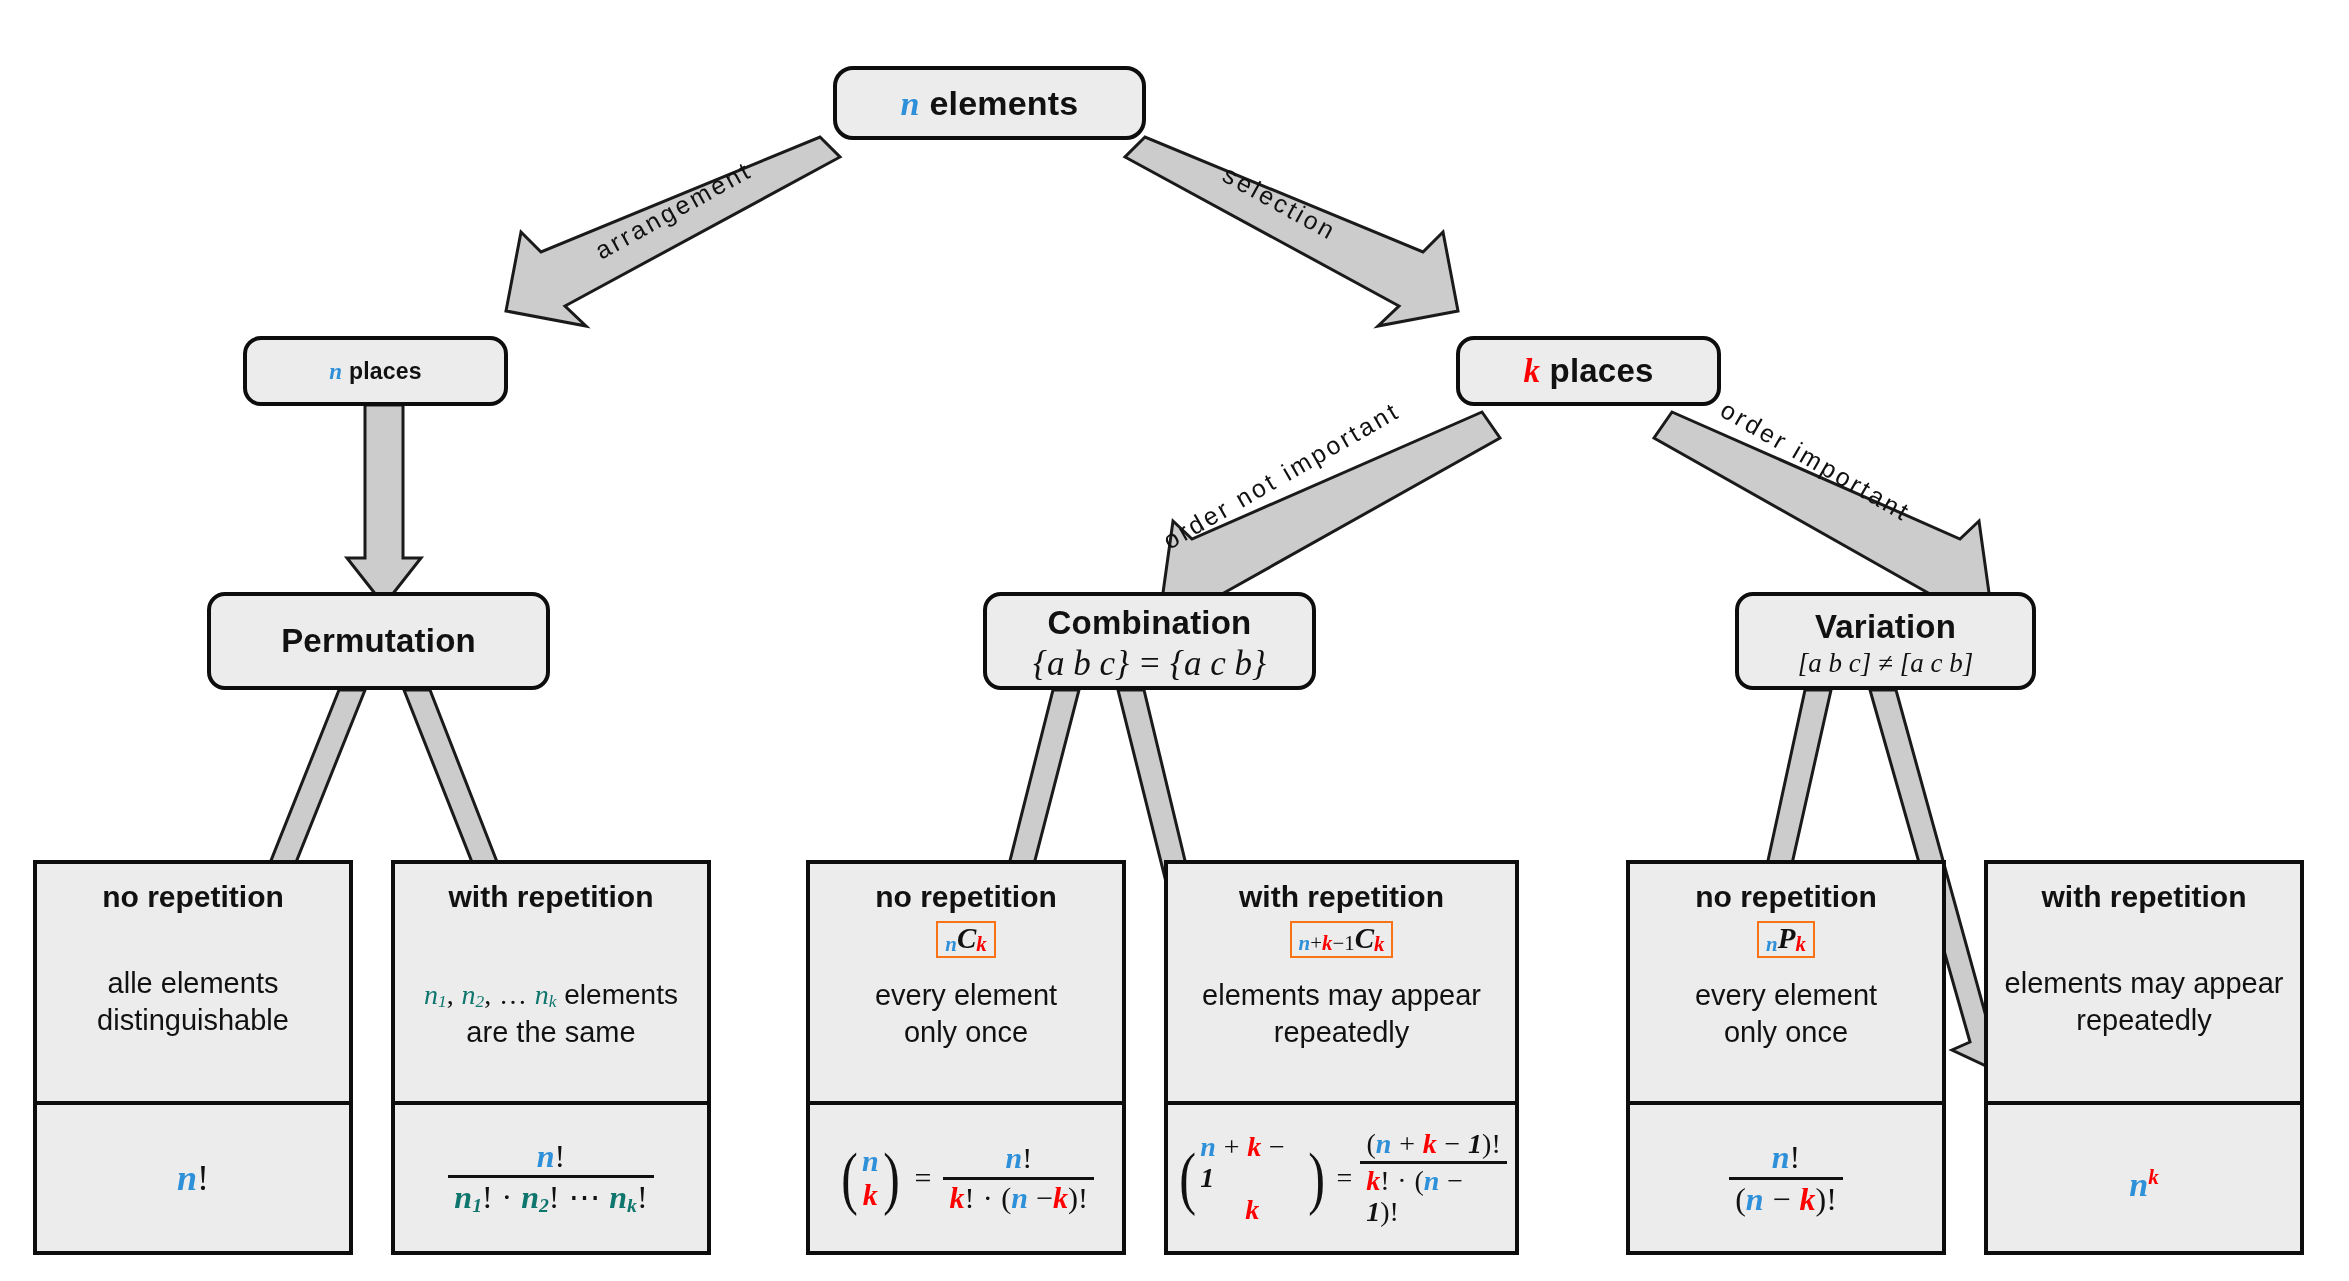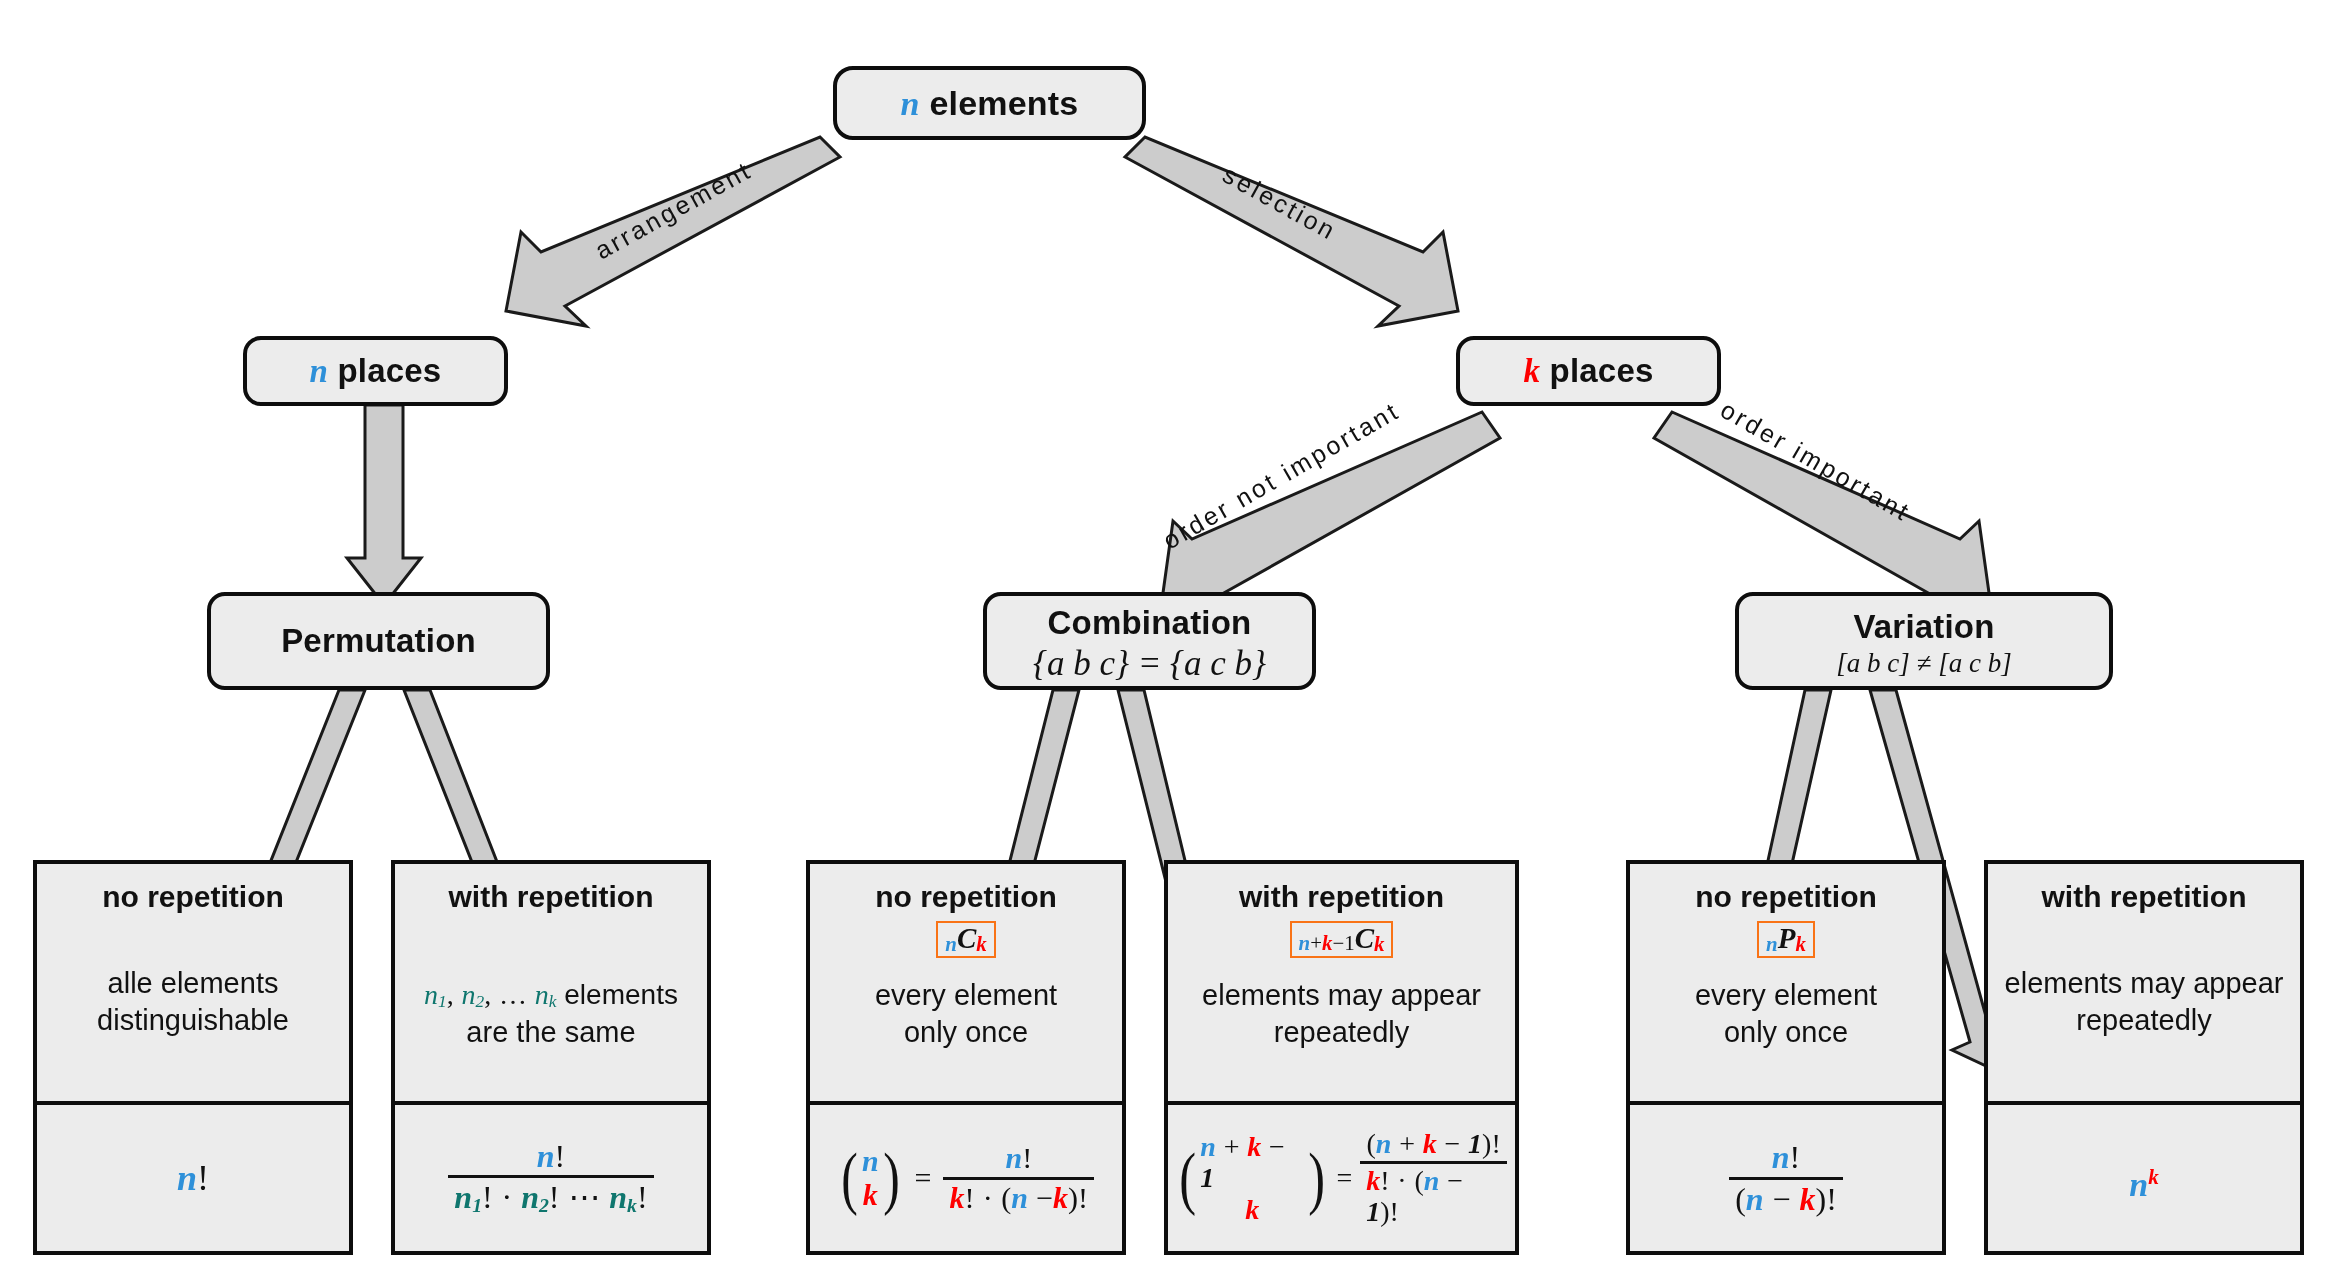--- a/index.html
+++ b/index.html
@@ -186,21 +186,21 @@
   <div class="elabel" style="left:1730px;top:395px;transform:rotate(30deg);">order important</div>
 
   <div class="node" style="left:833px;top:66px;width:313px;height:74px;border-radius:20px;">
     <div class="title" style="font-size:34px;">
       <span class="mb blue">n</span>
       <span>elements</span>
     </div>
   </div>
 
   <div class="node" style="left:243px;top:336px;width:265px;height:70px;">
-    <div class="title" style="font-size:33px;">
+    <div class="title" style="font-size:23px;">
       <span class="mb blue">n</span>
       <span>places</span>
     </div>
   </div>
 
   <div class="node" style="left:1456px;top:336px;width:265px;height:70px;">
     <div class="title" style="font-size:33px;">
       <span class="mb red">k</span>
       <span>places</span>
     </div>
@@ -208,21 +208,21 @@
 
   <div class="node" style="left:207px;top:592px;width:343px;height:98px;">
     <div class="title" style="font-size:33px;">Permutation</div>
   </div>
 
   <div class="node" style="left:983px;top:592px;width:333px;height:98px;padding-top:5px;">
     <div class="title" style="font-size:33px;">Combination</div>
     <div class="sub" style="font-size:35px;">{a b c} = {a c b}</div>
   </div>
 
-  <div class="node" style="left:1735px;top:592px;width:378px;height:98px;padding-top:4px;">
+  <div class="node" style="left:1735px;top:592px;width:301px;height:98px;padding-top:4px;">
     <div class="title" style="font-size:33px;">Variation</div>
     <div class="sub" style="font-size:27px;">[a b c] ≠ [a c b]</div>
   </div>
 
   <div class="leaf" style="left:33px;top:1080px;height:0;"></div>
   <div class="leaf" style="left:33px;top:860px;width:320px;height:395px;">
     <div class="leaf-top">
       <div class="leaf-head">no repetition</div>
       <div class="leaf-desc">
         <div>alle elements</div>

